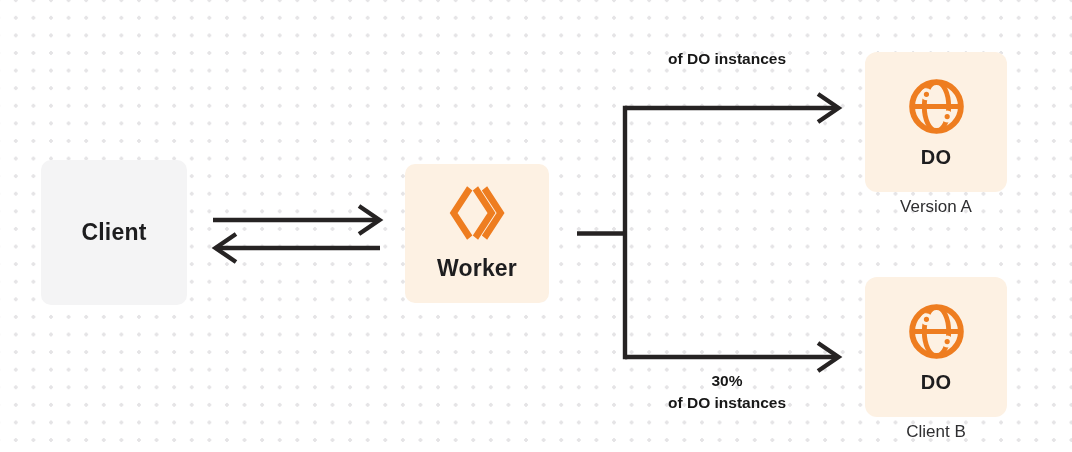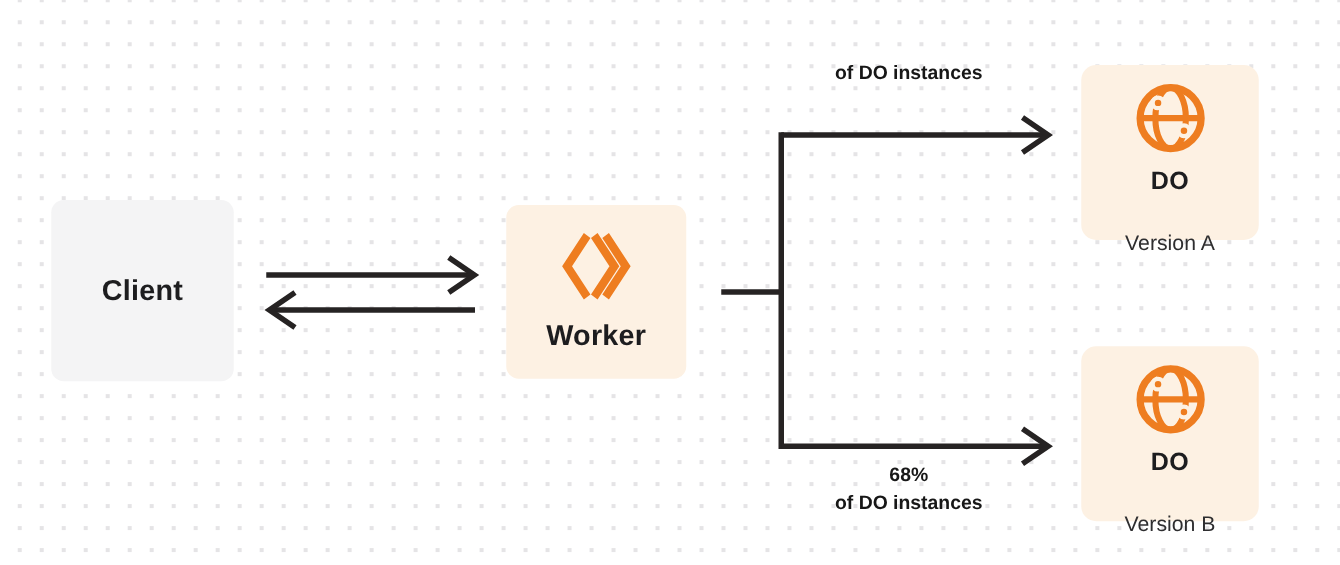--- a/index.html
+++ b/index.html
@@ -57,21 +57,21 @@
     font-weight: 700;
     color: #1d1d1f;
     letter-spacing: 0.2px;
   }
 
   .node-do {
     width: 142px; height: 140px;
     background: #fdf1e3;
     border-radius: 12px;
     justify-content: flex-start;
-    padding-top: 12px;
+    padding-top: 24px;
   }
   .node-do-a { left: 865px; top: 52px; }
   .node-do-b { left: 865px; top: 277px; }
   .node-do .icon-wrap { line-height: 0; }
   .node-do .do-title {
     margin-top: 9px;
     font-size: 20px;
     font-weight: 700;
     color: #1d1d1f;
     line-height: 22px;
@@ -144,21 +144,21 @@
 
   <div class="node node-client">
     <span class="node-label">Client</span>
   </div>
 
   <div class="branch-label branch-label-a">
     <div>of DO instances</div>
   </div>
 
   <div class="branch-label branch-label-b">
-    <div>68%</div>
+    <div>30%</div>
     <div>of DO instances</div>
   </div>
 
   <div class="node node-do node-do-a">
     <span class="icon-wrap">
       <svg width="61" height="61" viewBox="0 0 100 100">
         <g fill="none" stroke="#ee7d20">
           <circle cx="50" cy="50" r="40" stroke-width="9.5"></circle>
           <ellipse cx="50" cy="50" rx="20" ry="40" stroke-width="8"></ellipse>
           <path d="M10.5 50 H89.5" stroke-width="8"></path>
@@ -177,16 +177,16 @@
         <g fill="none" stroke="#ee7d20">
           <circle cx="50" cy="50" r="40" stroke-width="9.5"></circle>
           <ellipse cx="50" cy="50" rx="20" ry="40" stroke-width="8"></ellipse>
           <path d="M10.5 50 H89.5" stroke-width="8"></path>
         </g>
         <circle cx="33.5" cy="30" r="7" fill="#ee7d20" stroke="#fdf1e3" stroke-width="5.5"></circle>
         <circle cx="67.5" cy="66.5" r="7" fill="#ee7d20" stroke="#fdf1e3" stroke-width="5.5"></circle>
       </svg>
     </span>
     <span class="do-title">DO</span>
-    <span class="do-subtitle">Version B</span>
+    <span class="do-subtitle">Client B</span>
   </div>
 
 </div>
 
 </body></html>

